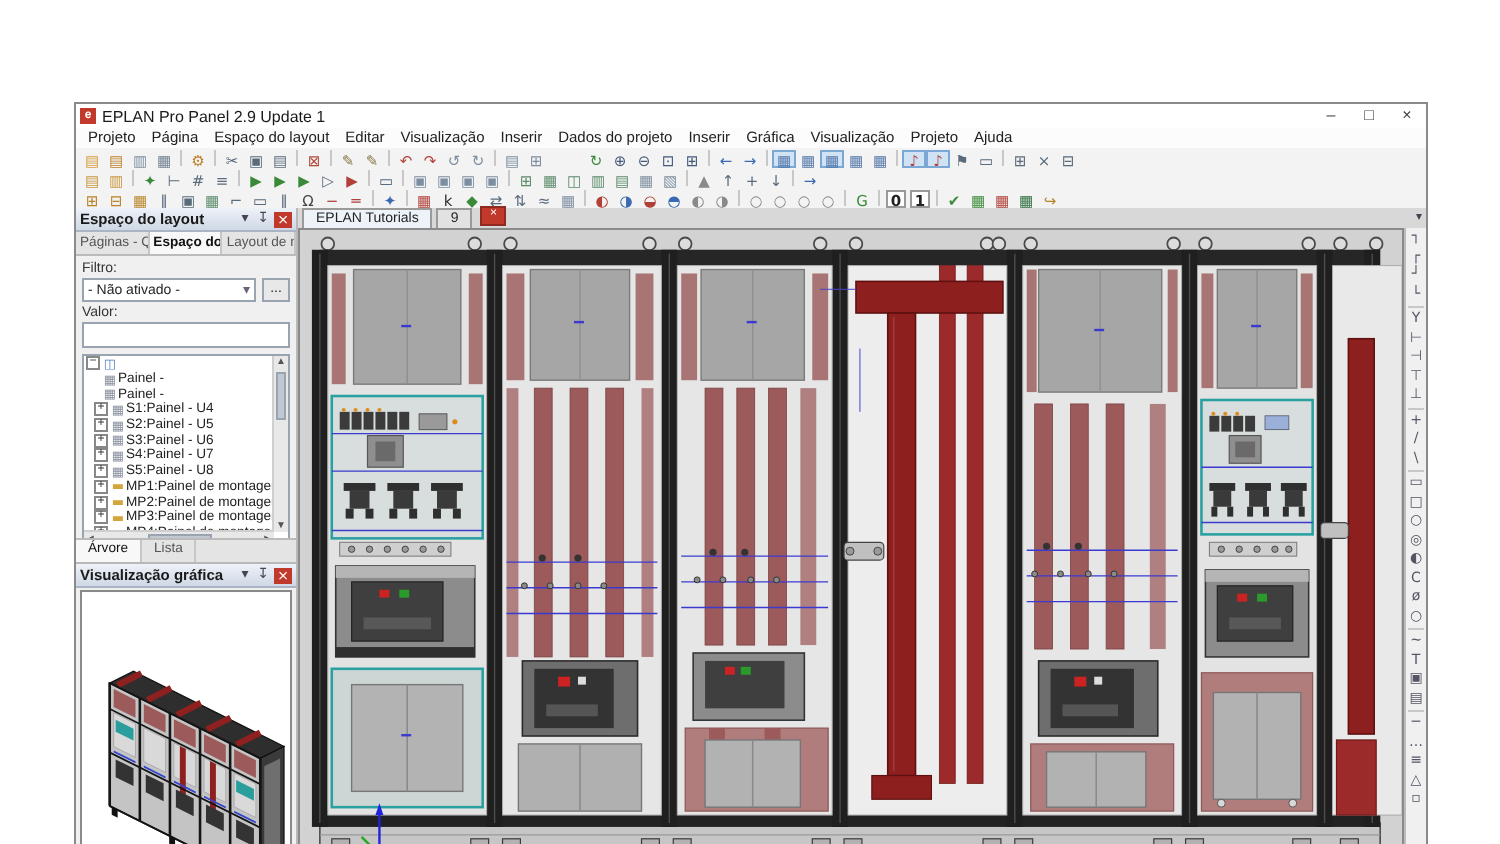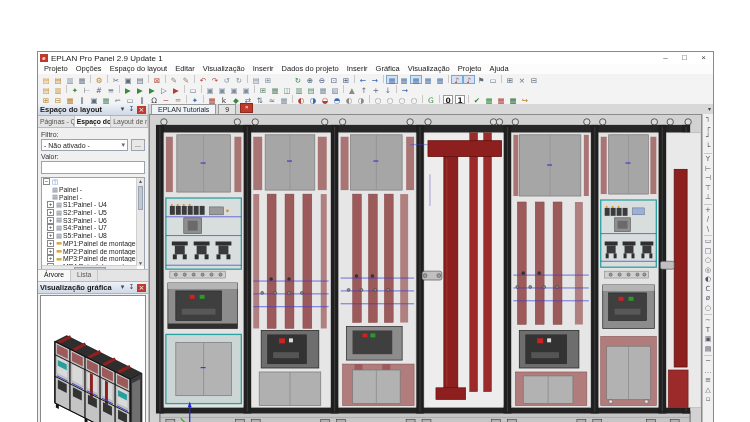--- a/index.html
+++ b/index.html
@@ -87,21 +87,21 @@
     <div class="apptitle">EPLAN Pro Panel 2.9 Update 1</div>
     <div class="wincontrols">
       <div class="winbtn">–</div>
       <div class="winbtn">□</div>
       <div class="winbtn">×</div>
     </div>
   </div>
 
   <div class="menubar" id="menubar">
       <span class="menuitem">Projeto</span>
-      <span class="menuitem">Opções</span>
+      <span class="menuitem">Página</span>
       <span class="menuitem">Espaço do layout</span>
       <span class="menuitem">Editar</span>
       <span class="menuitem">Visualização</span>
       <span class="menuitem">Inserir</span>
       <span class="menuitem">Dados do projeto</span>
       <span class="menuitem">Inserir</span>
       <span class="menuitem">Gráfica</span>
       <span class="menuitem">Visualização</span>
       <span class="menuitem">Projeto</span>
       <span class="menuitem">Ajuda</span>

